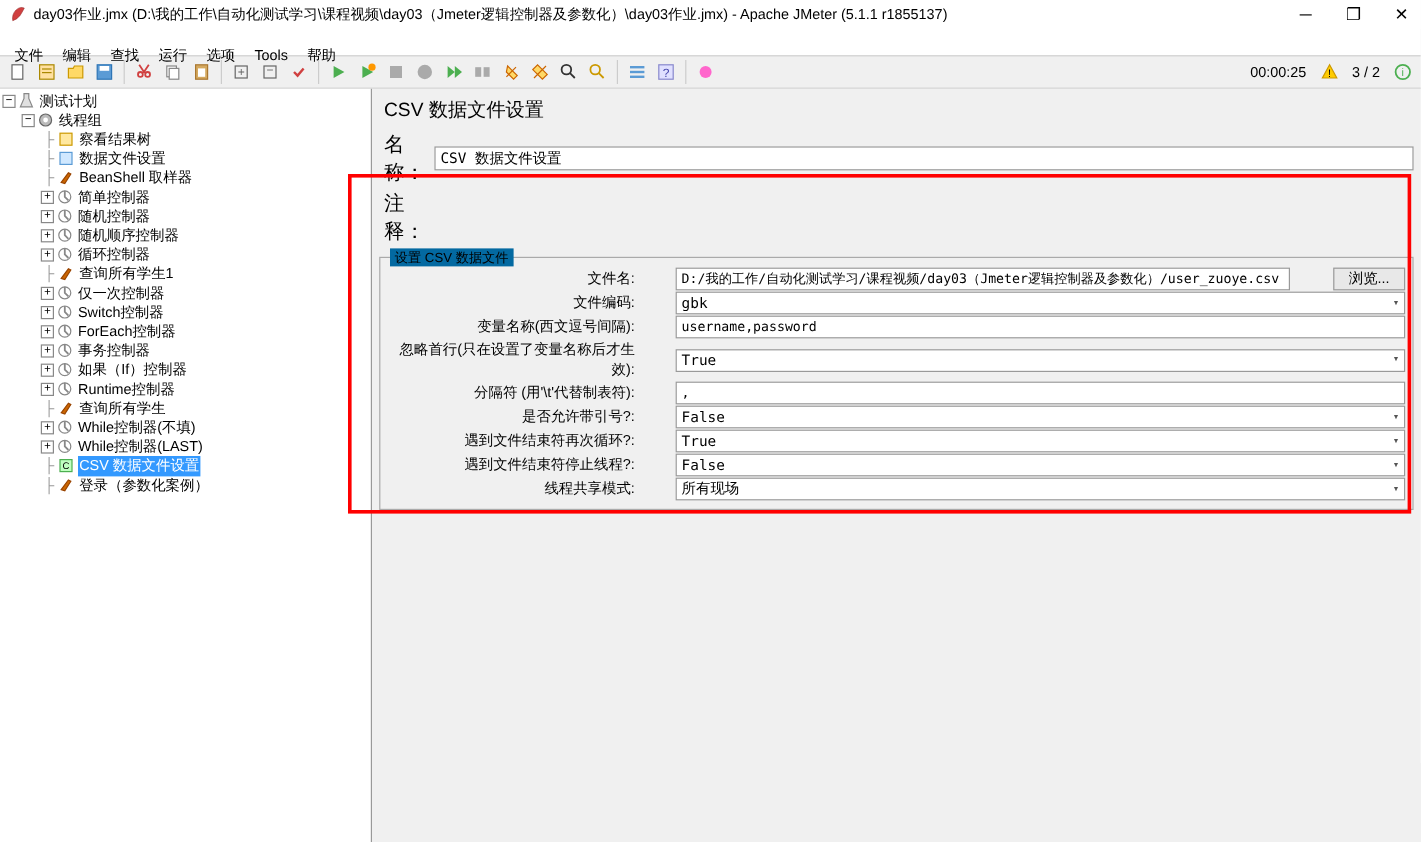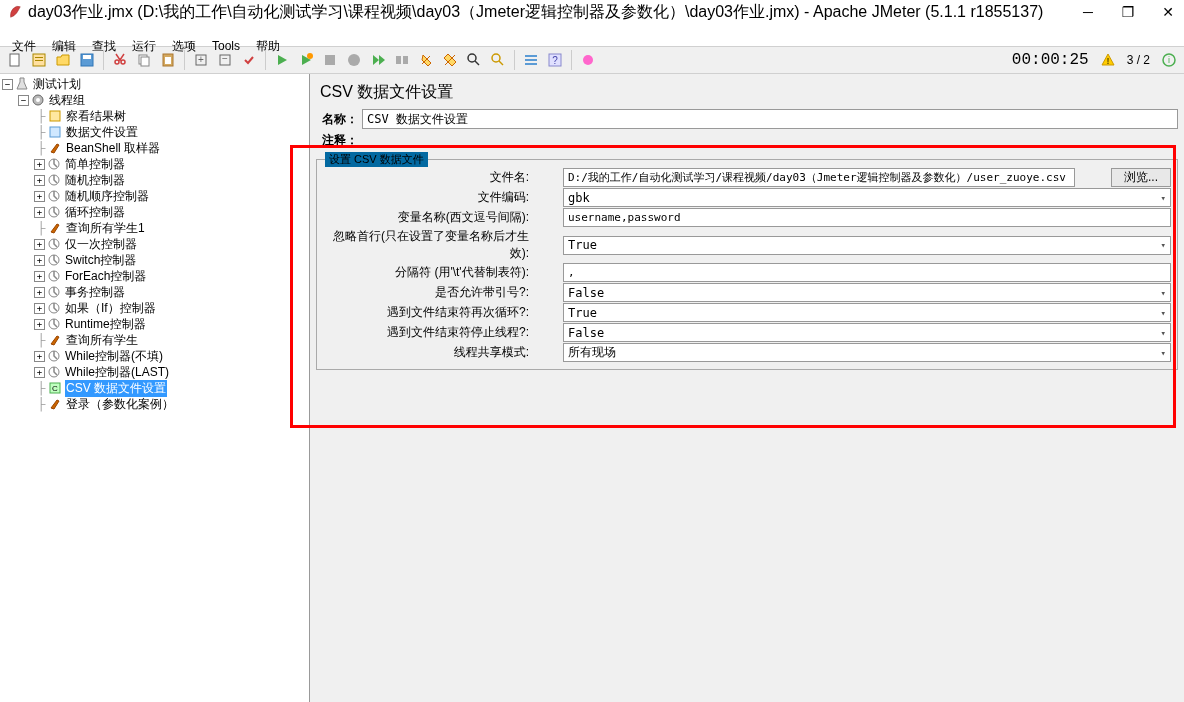--- a/index.html
+++ b/index.html
@@ -1,41 +1,41 @@
 <!DOCTYPE html>
 <html><head>
 <meta charset="utf-8">
 <style>
 * { box-sizing: border-box; margin: 0; padding: 0; }
 body { font-family: "Microsoft YaHei", sans-serif; font-size: 12px; background: #fff; overflow: hidden; width: 1184px; height: 702px; }
 .title-bar { height: 24px; display: flex; align-items: center; padding: 0 8px; background: #fff; }
 .title-icon { width: 14px; height: 14px; margin-right: 6px; }
-.title-text { flex: 1; font-size: 16px; }
+.title-text { flex: 1; font-size: 12px; }
 .win-controls { display: flex; gap: 24px; }
 .win-btn { width: 16px; height: 16px; display: flex; align-items: center; justify-content: center; font-size: 14px; cursor: pointer; }
 .menu-bar { height: 22px; display: flex; align-items: center; padding: 0 6px; gap: 4px; }
 .menu-item { padding: 2px 6px; cursor: pointer; font-size: 12px; margin-top: 22px; }
 .toolbar { height: 28px; display: flex; align-items: center; padding: 2px 4px; border-top: 1px solid #d0d0d0; border-bottom: 1px solid #d0d0d0; background: #f0f0f0; gap: 2px; }
 .tb-btn { width: 22px; height: 22px; display: flex; align-items: center; justify-content: center; cursor: pointer; border: 1px solid transparent; }
 .tb-sep { width: 1px; height: 20px; background: #ccc; margin: 0 3px; }
 .tb-spacer { flex: 1; }
-.tb-timer { font-family: Liberation Mono, monospace; font-size: 16px; padding: 0 6px; }
+.tb-timer { font-family: Liberation Sans, sans-serif; font-size: 12px; padding: 0 6px; }
 .tb-count { font-size: 12px; padding: 0 6px; }
 .main { display: flex; height: calc(702px - 24px - 22px - 28px); }
 .tree-panel { width: 310px; border-right: 1px solid #999; overflow: auto; padding: 2px; background: #fff; }
 .tree-node { display: flex; align-items: center; height: 16px; white-space: nowrap; font-size: 12px; cursor: pointer; }
 .tree-toggle { width: 11px; height: 11px; border: 1px solid #888; display: inline-flex; align-items: center; justify-content: center; font-size: 9px; line-height: 1; margin-right: 2px; font-family: monospace; cursor: pointer; }
 .tree-line { width: 14px; display: inline-flex; align-items: center; justify-content: center; color: #999; }
 .tree-icon { width: 14px; height: 14px; margin-right: 3px; display: inline-block; }
 .tree-label { padding: 0 1px; }
 .tree-label.selected { background: #3399ff; color: #fff; }
 .content-panel { flex: 1; background: #f0f0f0; padding: 4px 6px; overflow: auto; }
 .content-title { font-size: 16px; padding: 4px 0 6px 4px; }
 .field-row { display: flex; align-items: center; margin-bottom: 3px; }
-.field-label { width: 46px; text-align: right; padding-right: 4px; font-size: 12px; padding-left: 4px; font-weight: bold; }
+.field-label { width: 46px; text-align: left; padding-right: 4px; font-size: 17px; padding-left: 4px; }
 .field-input { flex: 1; height: 20px; border: 1px solid #999; padding: 1px 4px; font-size: 12px; font-family: "SimSun", monospace; background: #fff; }
 .fieldset { border: 1px solid #aaa; margin-top: 10px; padding: 8px 6px 6px; position: relative; }
 .fieldset-legend { position: absolute; top: -8px; left: 8px; background: #0369a1; padding: 0 4px; font-size: 11px; }
 .form-row { display: flex; align-items: center; margin-bottom: 1px; gap: 30px; }
 .form-label { width: 210px; text-align: right; padding-right: 4px; font-size: 12px; }
 .form-input { flex: 1; height: 19px; border: 1px solid #999; padding: 1px 4px; font-size: 11px; font-family: "SimSun", monospace; background: #fff; }
 .form-select { flex: 1; height: 19px; border: 1px solid #999; padding: 0 18px 0 4px; font-size: 12px; font-family: "SimSun", monospace; background: #fff; position: relative; display: flex; align-items: center; }
 .select-arrow { position: absolute; right: 4px; font-size: 9px; color: #555; }
 .browse-btn { height: 19px; padding: 0 12px; margin-left: 6px; border: 1px solid #999; background: #e8e8e8; font-size: 12px; cursor: pointer; }
 .highlight-box { position: absolute; border: 3px solid #ff0000; pointer-events: none; }

